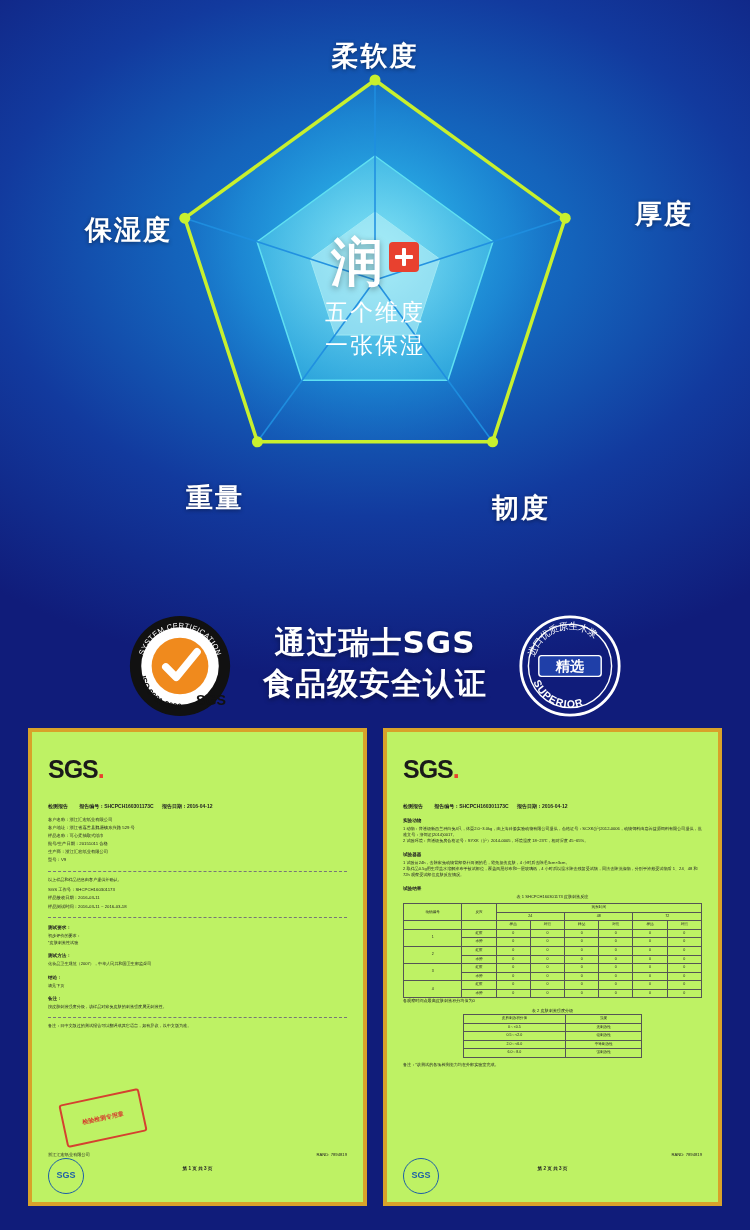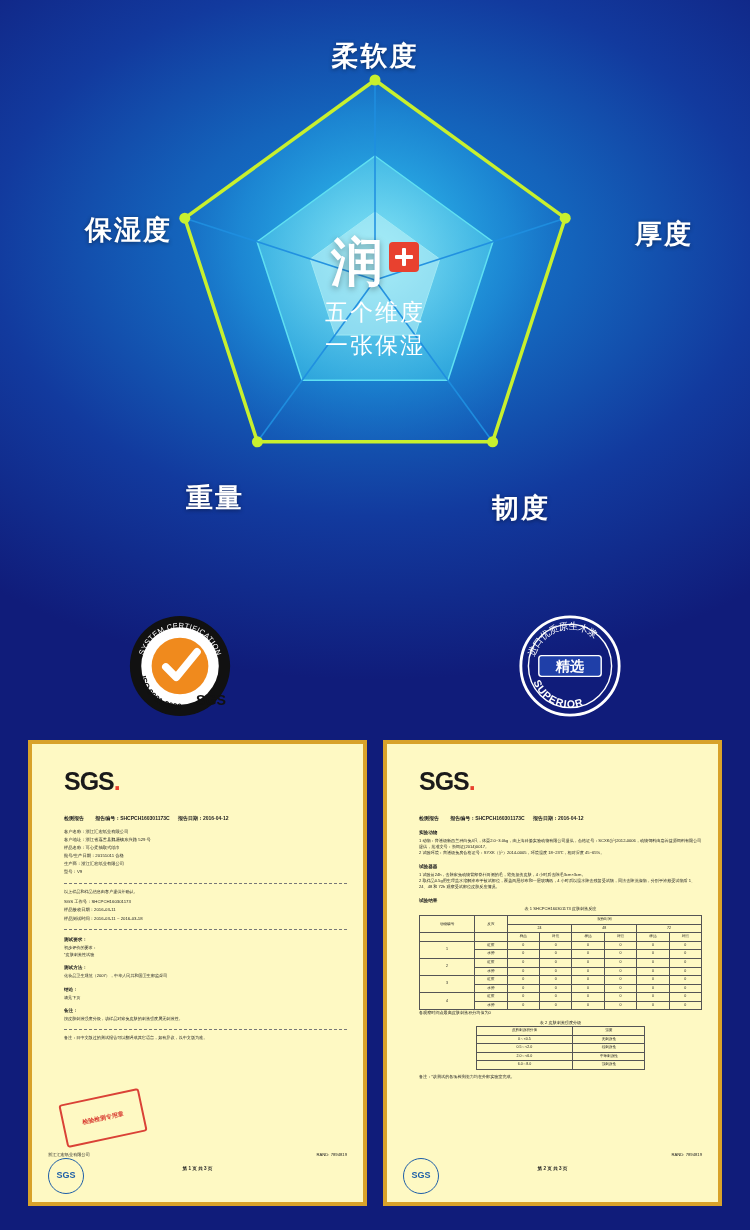--- a/index.html
+++ b/index.html
@@ -14,21 +14,21 @@
   }
   .top-section{position:relative;height:600px;}
   .radar-wrap{position:absolute;left:0;top:0;width:750px;height:600px;}
   .axis-label{
     position:absolute;color:#ffffff;font-size:27px;letter-spacing:2px;
     text-shadow:0 1px 4px rgba(0,0,0,.45);
     font-family:"DejaVu Sans","Liberation Sans",sans-serif;font-weight:bold;
   }
   .lbl-top{left:0;right:0;top:38px;text-align:center;}
   .lbl-left{left:57px;top:212px;margin-left:28px;}
-  .lbl-right{right:57px;top:216px;}
+  .lbl-right{right:57px;top:196px;}
   .lbl-bl{left:186px;top:480px;text-align:right;}
   .lbl-br{right:200px;top:490px;}
 
   .center-txt{
     position:absolute;left:0;right:0;top:236px;text-align:center;
     color:#ffffff;
   }
   .center-logo{
     display:inline-flex;align-items:center;gap:6px;justify-content:center;
   }
@@ -58,25 +58,24 @@
   .band-text{
     position:absolute;left:0;right:0;top:22px;text-align:center;
     color:#fff;font-weight:bold;font-size:31px;line-height:1.32;letter-spacing:1px;
     font-family:"DejaVu Sans","Liberation Sans",sans-serif;
     text-shadow:0 2px 5px rgba(0,0,0,.4);
   }
 
   
   .reports{position:absolute;left:28px;top:728px;width:694px;height:478px;display:flex;gap:16px;}
   .report{
-    flex:1;background:#fef9c3;border:4px solid #d8a22a;box-sizing:border-box;
-    padding:18px 16px 10px 32px;position:relative;overflow:hidden;
+    flex:1;background:#bef264;border:4px solid #d8a22a;box-sizing:border-box;
+    padding:18px 16px 10px 16px;position:relative;overflow:hidden;
     color:#222;font-size:4.1px;line-height:1.55;
     font-family:"Liberation Serif","DejaVu Serif",serif;
-    margin-top:12px;
   }
   .sgs-logo{
     font-family:"Liberation Sans","DejaVu Sans",sans-serif;
     font-weight:bold;font-size:25px;letter-spacing:-1px;color:#1a1a1a;
     margin-bottom:14px;
   }
   .sgs-logo .dot{color:#e8412f;}
   .rep-head{font-size:5px;font-weight:bold;margin-bottom:6px;font-family:"Liberation Sans",sans-serif;}
   .rep-head span{display:inline-block;}
   .kv{font-size:4.3px;font-family:"Liberation Sans",sans-serif;}
@@ -170,20 +169,24 @@
     <text font-size="8" fill="#fff" font-family="Liberation Sans, sans-serif" letter-spacing="0.4">
       <textPath href="#arcT" startOffset="9%">SYSTEM CERTIFICATION</textPath>
     </text>
     <path id="arcB" d="M12 58 A43 43 0 0 0 98 58" fill="none"></path>
     <text font-size="9" fill="#111" font-family="Liberation Sans, sans-serif" font-weight="bold">
       <textPath href="#arcB" startOffset="6%">ISO 9001:2000</textPath>
     </text>
     <text x="72" y="96" font-size="15" font-weight="bold" fill="#111" font-family="Liberation Sans, sans-serif">SGS</text>
   </svg>
 
+  <div class="band-text">
+    <div>通过瑞士SGS</div>
+    <div>食品级安全认证</div>
+  </div>
 
   <svg class="badge-right" viewBox="0 0 110 110">
     <circle cx="55" cy="55" r="52" fill="none" stroke="#fff" stroke-width="3"></circle>
     <circle cx="55" cy="55" r="44" fill="none" stroke="#fff" stroke-width="1.5"></circle>
     <rect x="22" y="44" width="66" height="22" rx="3" fill="#1f3fa8" stroke="#fff" stroke-width="1.5"></rect>
     <text x="55" y="60" text-anchor="middle" font-size="15" fill="#fff" font-weight="bold" font-family="DejaVu Sans, sans-serif">精选</text>
     <path id="arcT2" d="M16 55 A39 39 0 0 1 94 55" fill="none"></path>
     <text font-size="10" fill="#fff" font-family="DejaVu Sans, sans-serif">
       <textPath href="#arcT2" startOffset="8%">进口优质原生木浆</textPath>
     </text>

